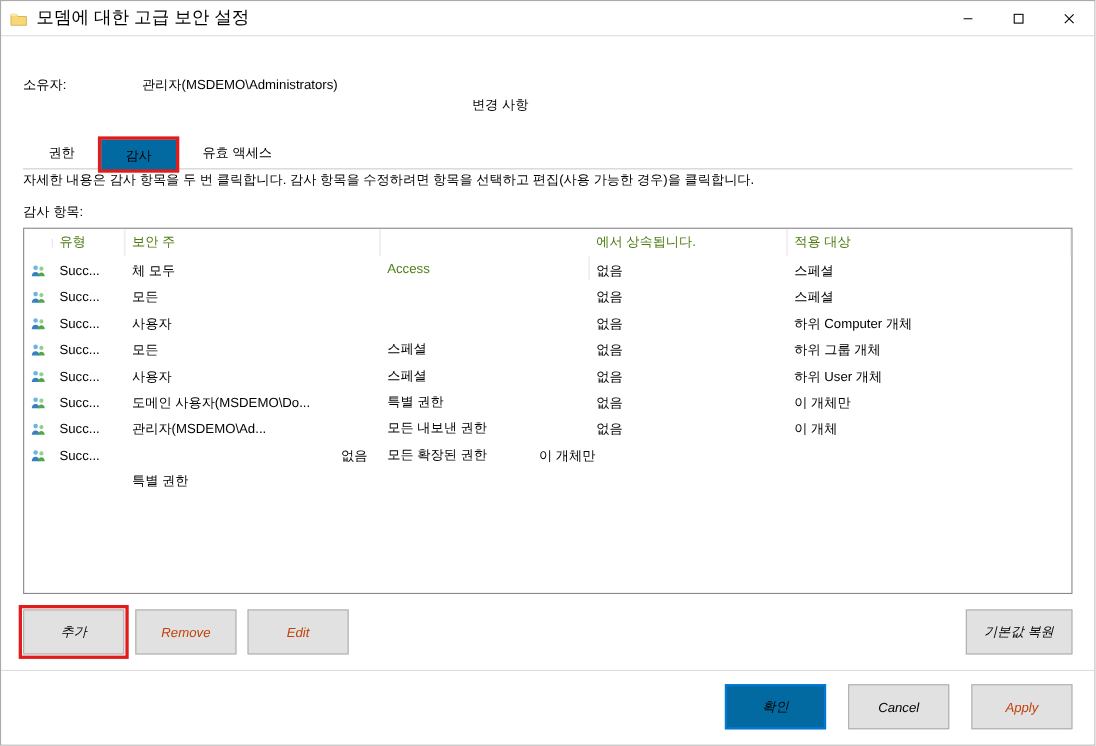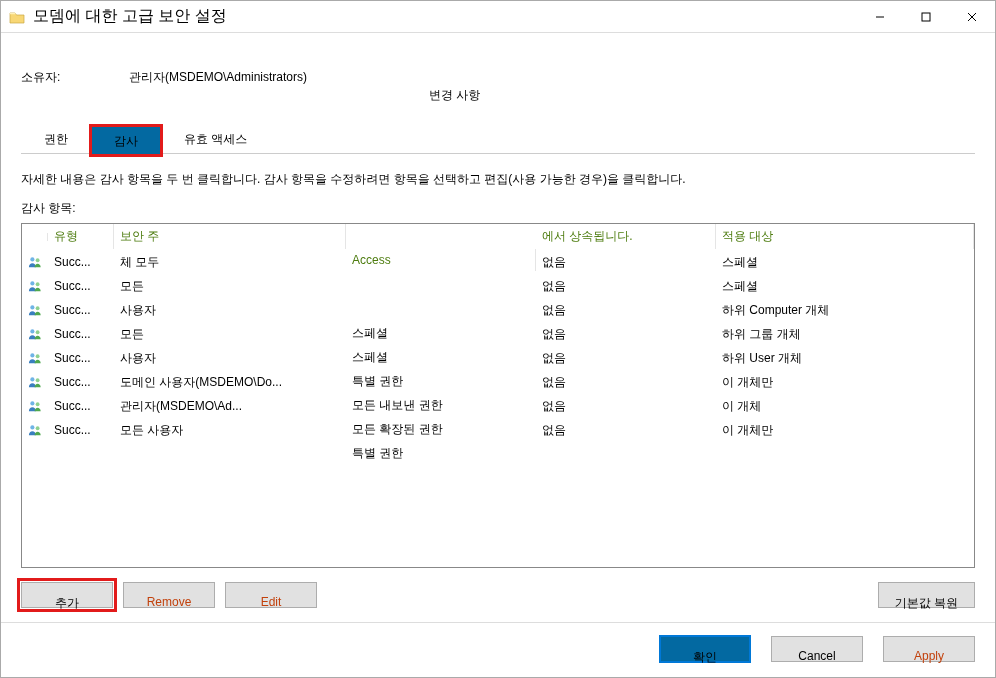--- a/index.html
+++ b/index.html
@@ -51,21 +51,21 @@
   margin-bottom: 20px;
 }
 .owner-label { width: 108px; }
 .owner-value { width: 300px; }
 .owner-change { color: #000; margin-top: 36px; }
 
 .tabs {
   display: flex;
   height: 30px;
   border-bottom: 1px solid #ccc;
-  margin-bottom: 16px;
+  margin-bottom: 0;
 }
 .tab {
   padding: 0 22px;
   line-height: 28px;
   border: 1px solid transparent;
   border-bottom: none;
   background: transparent;
   cursor: pointer;
   position: relative;
 }
@@ -118,28 +118,29 @@
 .col-applies { flex: 1; }
 
 .people-icon { width: 16px; height: 14px; }
 
 .action-row {
   margin-top: 14px;
   display: flex;
   align-items: center;
 }
 .btn {
-  height: 15px;
-  padding: 12px 16px;
+  height: 41px;
+  padding: 0 16px;
   min-width: 92px;
   background: #e1e1e1;
   border: 1px solid #adadad;
   font-family: inherit;
   font-size: 12px;
   cursor: pointer;
+  font-style: italic;
 }
 .btn.disabled { color: #c2410c; cursor: default; }
 .btn + .btn { margin-left: 10px; }
 .spacer { flex: 1; }
 
 .highlight-red {
   outline: 3px solid #e21b1b;
   outline-offset: 1px;
 }
 
@@ -324,21 +325,20 @@
           <div class="grid-row">
             <div class="col col-icon">
               <svg class="people-icon" viewBox="0 0 16 14">
                 <circle cx="5" cy="4" r="2.4" fill="#6fb4e6"></circle>
                 <path d="M1 13c0-3 2-4.5 4-4.5s4 1.5 4 4.5z" fill="#3a7fbf"></path>
                 <circle cx="11" cy="5" r="2.2" fill="#8fd18f"></circle>
                 <path d="M7.5 13c0-2.6 1.8-4 3.5-4s3.5 1.4 3.5 4z" fill="#4fa84f"></path>
               </svg>
             </div>
             <div class="col col-type">Succ...</div>
-            <div class="col col-principal">모든 사용자</div>
             <div class="col col-access">특별 권한</div>
             <div class="col col-inherit">없음</div>
             <div class="col col-applies">이 개체만</div>
           </div>
         </div>
     </div>
 
     <div class="action-row">
       <button class="btn highlight-red">추가</button>
       <button class="btn disabled">Remove</button>

